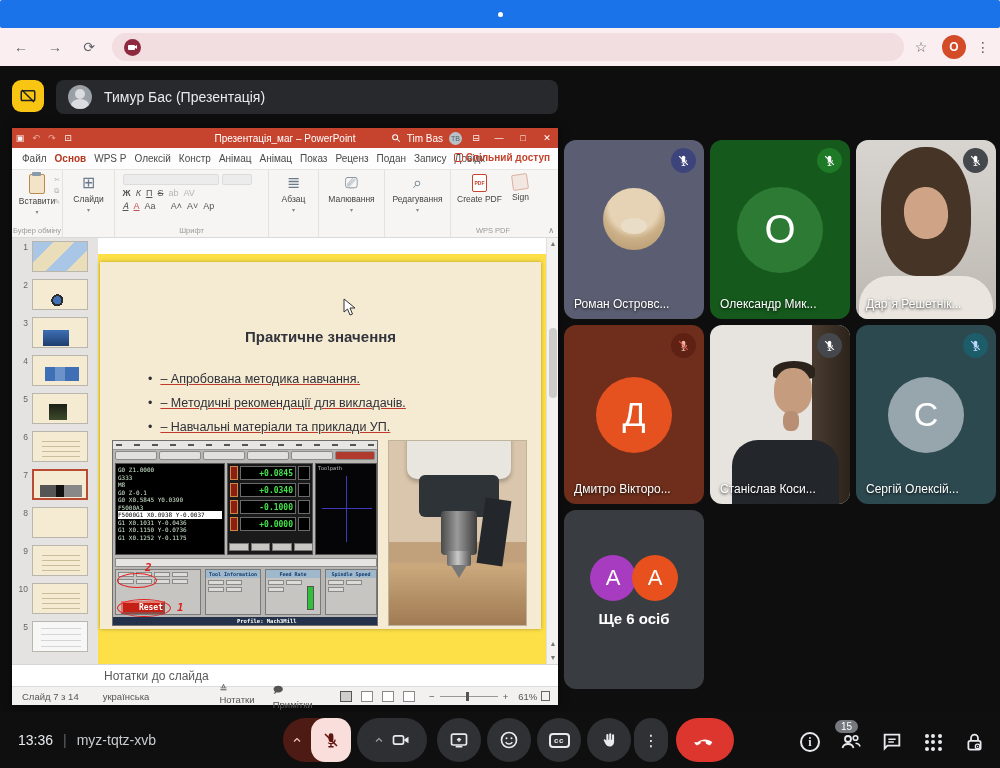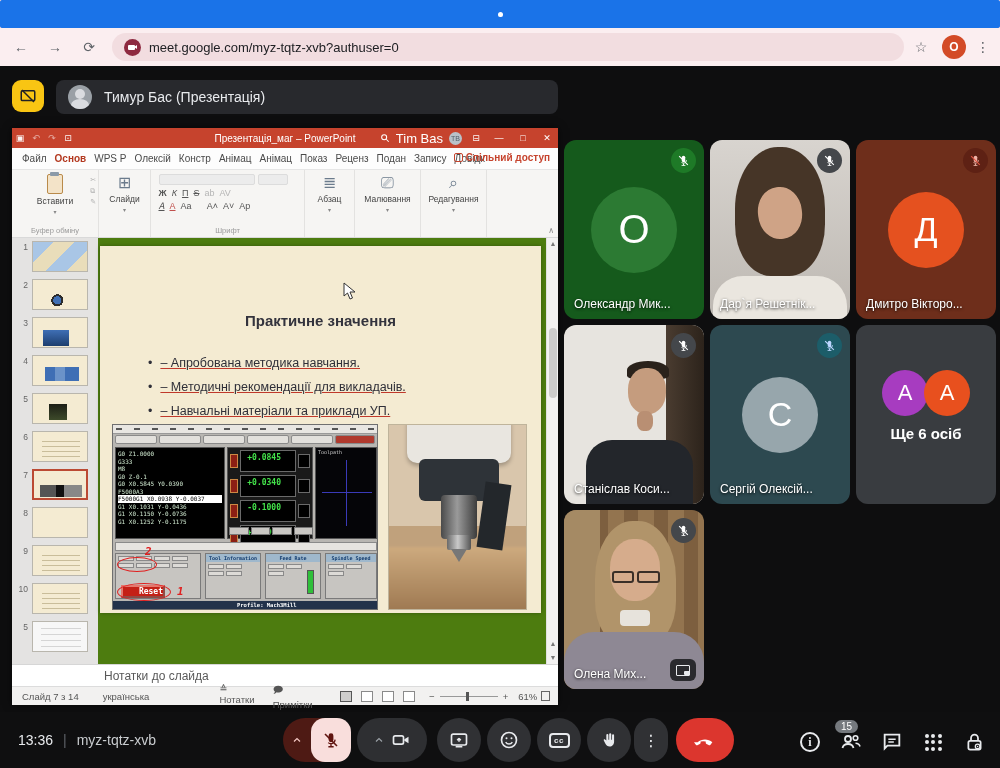--- a/index.html
+++ b/index.html
@@ -56,21 +56,21 @@
   .presenter-ava::after { content:""; position:absolute; left:3px; top:14px; width:18px; height:12px; border-radius:50%; background:#dadce0; }
   .presenter-name { color:#e8eaed; font-size:14px; }
 
   
   .ppt { position:absolute; left:12px; top:128px; width:546px; height:577px; background:#fff; box-shadow:0 0 8px rgba(0,0,0,.6); }
   .ppt-titlebar { position:absolute; left:0; top:0; width:546px; height:20px; background:#c6432d; display:flex; align-items:center; color:#fff; font-size:9px; }
   .tb-ico { width:16px; text-align:center; opacity:.95; }
   .tb-ico.dim { opacity:.55; }
   .ppt-title { position:absolute; left:0; right:0; text-align:center; font-size:10px; color:#fff; pointer-events:none; }
   .tb-right { margin-left:auto; display:flex; align-items:center; gap:6px; padding-right:2px; }
-  .tb-user { font-size:13px; }
+  .tb-user { font-size:10px; }
   .tb-ava { width:13px; height:13px; border-radius:50%; background:#b9c2c9; color:#53606a; font-size:7px; display:flex; align-items:center; justify-content:center; }
   .tb-win { width:18px; text-align:center; font-size:9px; }
 
   .ppt-menubar { position:absolute; left:0; top:20px; width:546px; height:22px; background:#fdfdfd; border-bottom:1px solid #e6e6e6; display:flex; align-items:center; font-size:10px; color:#4a4a4a; padding-left:6px; }
   .menu-tab { padding:0 4px; height:36px; display:flex; align-items:center; white-space:nowrap; }
   .menu-tab.active { color:#b3381f; font-weight:700; box-shadow:inset 0 -2px 0 #c6432d; }
   .share-btn { margin-left:auto; margin-right:8px; color:#c6432d; font-weight:700; font-size:10px; display:flex; align-items:center; gap:3px; white-space:nowrap; }
   .share-ico { width:9px; height:9px; border:1.5px solid #c6432d; border-radius:2px; }
 
   .ppt-ribbon { position:absolute; left:0; top:42px; width:546px; height:68px; background:#f6f5f3; border-bottom:1px solid #d9d9d9; display:flex; }
@@ -105,40 +105,40 @@
   .t3 { background:#f4ebd2 linear-gradient(#3f6fb5,#1d3e6e); background-size:26px 16px; background-position:10px 12px; background-repeat:no-repeat; }
   .t4 { background:#f4ebd2 linear-gradient(90deg,#3f6fb5 0 10px,#6b93c9 10px 20px,#3f6fb5 20px); background-size:34px 14px; background-position:12px 11px; background-repeat:no-repeat; }
   .t5 { background:#f4ebd2 linear-gradient(#1c1e16,#3d4a2a); background-size:18px 16px; background-position:16px 10px; background-repeat:no-repeat; }
   .t6,.t9,.t10 { background:#f4ebd2 repeating-linear-gradient(#c9bd9a 0 1px,transparent 1px 5px); background-size:38px 18px; background-position:9px 9px; background-repeat:no-repeat; }
   .t7c { background:#f4ebd2 linear-gradient(90deg,#555 0 16px,#111 16px 24px,#888 24px 34px); background-size:42px 12px; background-position:6px 14px; background-repeat:no-repeat; }
   .t8 { background:#f4ebd2 radial-gradient(circle at 50% 45%,#3f6fb5 0 3px,transparent 3px),radial-gradient(circle at 35% 60%,#3f6fb5 0 3px,transparent 3px),radial-gradient(circle at 65% 60%,#3f6fb5 0 3px,transparent 3px),radial-gradient(circle at 40% 30%,#3f6fb5 0 3px,transparent 3px),radial-gradient(circle at 60% 30%,#3f6fb5 0 3px,transparent 3px); }
   .t11 { background:#f7f7f7 repeating-linear-gradient(#d5d5d5 0 1px,transparent 1px 6px); background-size:40px 20px; background-position:8px 6px; background-repeat:no-repeat; }
   .thumb-sb { position:absolute; right:0; top:0; width:7px; height:426px; background:#d7d6d5; }
   .thumb-sb::before { content:""; position:absolute; left:1px; top:14px; width:5px; height:120px; background:#b3b2b1; border-radius:3px; }
 
-  .canvas { position:absolute; left:86px; top:0; width:448px; height:426px; background:#4d7c0f; }
+  .canvas { position:absolute; left:86px; top:16px; width:448px; height:426px; background:#fde047; }
   .slide { position:absolute; left:2px; top:8px; width:441px; height:367px; background:#f4ebd2; box-shadow:0 0 4px rgba(0,0,0,.3); }
   .slide-title { position:absolute; left:0; right:0; top:66px; text-align:center; font-size:15px; font-weight:600; color:#33333d; }
   .bullets { position:absolute; left:48px; top:110px; display:flex; flex-direction:column; gap:10px; }
   .bullet { font-size:12.5px; color:#2f2f38; display:flex; gap:8px; }
   .bullet .btxt { text-decoration:underline; text-decoration-color:#c0392b; text-decoration-thickness:1px; }
   .cursor-arrow { position:absolute; left:243px; top:36px; }
 
   
   .mach3 { position:absolute; left:12px; top:178px; width:266px; height:186px; background:#b8b6b2; border:1px solid #6f6f6f; font-family:"DejaVu Sans Mono",monospace; }
   .m3-menustrip { position:absolute; left:0; top:0; width:100%; height:9px; background:#e8e6e2; border-bottom:1px solid #999; background-image:linear-gradient(90deg,#555 6px,transparent 6px); background-size:18px 2px; background-position:3px 3px; background-repeat:repeat-x; }
   .m3-tabsrow { position:absolute; left:0; top:9px; width:100%; height:11px; display:flex; gap:2px; padding:1px 2px; }
   .m3-tabbtn { flex:1; background:#e2e0dc; border:1px solid #8a8a8a; border-radius:2px; }
   .m3-tabbtn.red { background:#b03a2e; max-width:40px; }
   .m3-gcode { position:absolute; left:2px; top:22px; width:110px; height:92px; background:#000; border:1px solid #555; color:#cfe8cf; font-size:6px; line-height:7.5px; padding:2px; overflow:hidden; white-space:nowrap; }
   .m3-gcode .hl { background:#fff; color:#000; }
   .m3-dro { position:absolute; left:114px; top:22px; width:86px; height:92px; background:#1a1a1a; border:1px solid #555; padding:2px 2px 0 2px; }
   .dro-row { display:flex; align-items:center; gap:2px; margin-bottom:3px; }
   .dro-axis { width:8px; height:14px; background:#8c1f14; border:1px solid #c84; }
-  .dro-val { flex:1; height:22px; background:#000; border:1px solid #6a6a6a; color:#44e34b; font-size:8px; font-weight:700; text-align:right; line-height:13px; padding-right:14px; }
+  .dro-val { flex:1; height:14px; background:#000; border:1px solid #6a6a6a; color:#44e34b; font-size:8px; font-weight:700; text-align:right; line-height:13px; padding-right:2px; }
   .dro-sc { width:12px; height:14px; background:#000; border:1px solid #6a6a6a; }
   .dro-btnrow { display:flex; gap:2px; margin-top:2px; }
   .dro-btnrow i { flex:1; height:8px; background:#c9c7c3; border:1px solid #777; }
   .m3-path { position:absolute; left:202px; top:22px; width:62px; height:92px; background:#050508; border:1px solid #555; }
   .m3-path::before { content:""; position:absolute; left:6px; top:44px; width:50px; height:1px; background:#3a3ab8; }
   .m3-path::after { content:""; position:absolute; left:30px; top:12px; width:1px; height:66px; background:#3a3ab8; }
   .m3-pathhdr { position:absolute; left:2px; top:1px; font-size:5px; color:#ccc; }
   .m3-midrow { position:absolute; left:2px; top:117px; width:262px; height:9px; background:#e6e4e0; border:1px solid #8a8a8a; }
   .m3-panel { position:absolute; top:128px; height:46px; background:#c7c5c1; border:1px solid #7a7a7a; }
   .m3-ph { height:8px; background:#9fb8cc; font-size:5px; color:#103a6e; font-weight:700; text-align:center; line-height:8px; overflow:hidden; white-space:nowrap; }
@@ -391,21 +391,20 @@
     <div class="winbtn">✕</div>
   </div>
 </div>
 
 <div class="navbar">
   <div class="navicon">←</div>
   <div class="navicon">→</div>
   <div class="navicon">⟳</div>
   <div class="urlpill">
     <span class="meet-cam-ico"></span>
-    <span class="urltext">meet.google.com/myz-tqtz-xvb?authuser=0</span>
   </div>
   <div class="star">☆</div>
   <div class="profile-avatar">O</div>
   <div class="kebab">⋮</div>
 </div>
 
 <div class="present-stop">
   <svg width="18" height="18" viewBox="0 0 24 24">
     <rect x="3" y="5" width="18" height="13" rx="1.5" fill="none" stroke="#202124" stroke-width="2"></rect>
     <line x1="4" y1="4" x2="20" y2="20" stroke="#202124" stroke-width="2"></line>
@@ -463,21 +462,21 @@
       <div class="menu-tab">Запису</div>
 
       <div class="menu-tab">Довідк</div>
     </div>
   <div class="share-btn abs" style="top:24px; right:0;">
     <span class="share-ico"></span>
     <span>Спільний доступ</span>
   </div>
 
   <div class="ppt-ribbon">
-    <div class="rgroup" style="width:87px;">
+    <div class="rgroup" style="width:51px;">
       <div class="big-btn">
         <span class="paste-ico"></span>
         <span>Вставити</span>
           <span class="caret">▾</span>
       </div>
       <div class="mini-col">
           <span>✂</span>
           <span>⧉</span>
           <span>✎</span>
         </div>
@@ -528,20 +527,33 @@
         <span>Малювання</span>
           <span class="caret">▾</span>
       </div>
     </div>
     <div class="rgroup" style="width:66px;">
       <div class="big-btn">
         <span class="glyph">⌕</span>
         <span>Редагування</span>
           <span class="caret">▾</span>
       </div>
+    </div>
+    <div class="rgroup" style="width:84px; border-right:none;">
+      <div class="pdf-pair">
+        <div class="big-btn">
+          <span class="pdf-ico"></span>
+          <span>Create PDF</span>
+        </div>
+        <div class="big-btn">
+          <span class="sign-ico"></span>
+          <span>Sign</span>
+        </div>
+      </div>
+      <div class="rcaption">WPS PDF</div>
     </div>
     <div class="collapse-chevron">∧</div>
   </div>
 
   <div class="ppt-body">
     <div class="thumbs">
 
         <div class="thumb-row">
           <span class="thumb-num">1</span>
           <span class="thumb-box t1"></span>
@@ -772,20 +784,31 @@
         <span>+</span>
     </span>
     <span class="sb-item">61%</span>
     <span class="sb-fit"></span>
   </div>
 </div>
 
 <div class="grid">
 
 
+  <div class="tile roman">
+    <div class="ava"></div>
+    <div class="mic-badge" style="background:#3d447c;">
+      <svg width="13" height="13" viewBox="0 0 24 24">
+          <path d="M12 15a3.2 3.2 0 0 0 3.2-3.2V6.2a3.2 3.2 0 0 0-6.4 0v5.6A3.2 3.2 0 0 0 12 15z" fill="#fff"></path>
+          <path d="M17.5 11.5a5.5 5.5 0 0 1-9.2 4M12 17.5V21M8.5 21h7" stroke="#fff" stroke-width="1.7" fill="none"></path>
+          <line x1="4" y1="4" x2="20" y2="20" stroke="#fff" stroke-width="2"></line>
+        </svg>
+    </div>
+    <div class="tile-name">Роман Островс...</div>
+  </div>
 
   <div class="tile oleks">
     <div class="init-circle">O</div>
     <div class="mic-badge" style="background:#1e7a27;">
       <svg width="13" height="13" viewBox="0 0 24 24">
           <path d="M12 15a3.2 3.2 0 0 0 3.2-3.2V6.2a3.2 3.2 0 0 0-6.4 0v5.6A3.2 3.2 0 0 0 12 15z" fill="#fff"></path>
           <path d="M17.5 11.5a5.5 5.5 0 0 1-9.2 4M12 17.5V21M8.5 21h7" stroke="#fff" stroke-width="1.7" fill="none"></path>
           <line x1="4" y1="4" x2="20" y2="20" stroke="#fff" stroke-width="2"></line>
         </svg>
     </div>
@@ -851,42 +874,20 @@
   </div>
 
   <div class="tile more">
     <div class="pair">
       <div class="pc purple">A</div>
       <div class="pc orange">A</div>
     </div>
     <div class="more-label">Ще 6 осіб</div>
   </div>
 
-  <div class="tile olena">
-    <div class="person">
-      <div class="lightwall"></div>
-        <div class="hair"></div>
-        <div class="head"></div>
-      <div class="glasses">
-          <i></i>
-          <i></i>
-        </div>
-      <div class="neck"></div>
-        <div class="body"></div>
-    </div>
-    <div class="mic-badge" style="background:#44474b;">
-      <svg width="13" height="13" viewBox="0 0 24 24">
-          <path d="M12 15a3.2 3.2 0 0 0 3.2-3.2V6.2a3.2 3.2 0 0 0-6.4 0v5.6A3.2 3.2 0 0 0 12 15z" fill="#fff"></path>
-          <path d="M17.5 11.5a5.5 5.5 0 0 1-9.2 4M12 17.5V21M8.5 21h7" stroke="#fff" stroke-width="1.7" fill="none"></path>
-          <line x1="4" y1="4" x2="20" y2="20" stroke="#fff" stroke-width="2"></line>
-        </svg>
-    </div>
-    <div class="pip-badge"></div>
-    <div class="tile-name">Олена Мих...</div>
-  </div>
 </div>
 
 <div class="controlbar">
   <div class="cb-left">
     <span>13:36</span>
     <span class="sep">|</span>
     <span class="code">myz-tqtz-xvb</span>
   </div>
 
   <div class="pill mic-pill">

